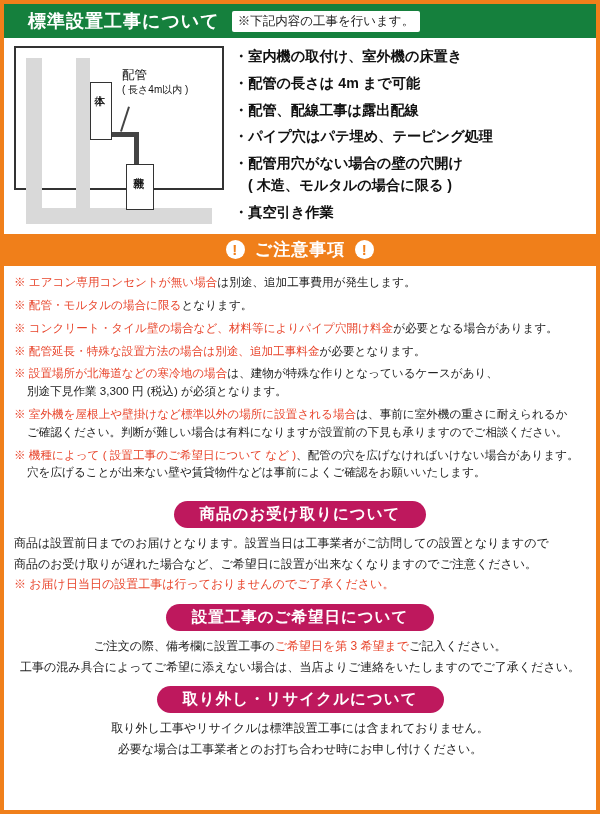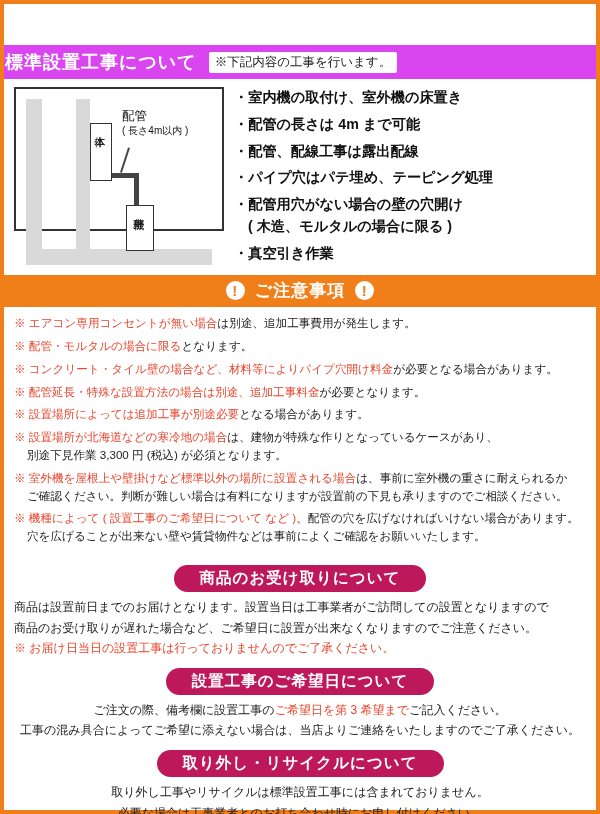--- a/index.html
+++ b/index.html
@@ -15,27 +15,26 @@
   .page {
     position: relative;
     width: 600px;
     height: 814px;
     border: 4px solid #f07f1a;
     background: #ffffff;
   }
 
   
   .header {
-    background: #d946ef;
+    background: #15803d;
     color: #fff;
     height: 34px;
     display: flex;
     align-items: center;
-    padding: 0 1px;
-    margin-top: 41px;
+    padding: 0 24px;
   }
   .header-title {
     font-size: 18px;
     font-weight: bold;
     letter-spacing: 1px;
     white-space: nowrap;
   }
   .header-sub {
     margin-left: 12px;
     font-size: 12.5px;
@@ -227,21 +226,20 @@
     <span class="excl">!</span>
     <span>ご注意事項</span>
     <span class="excl">!</span>
   </div>
 
   <div class="notes">
     <div class="note"><span class="red">エアコン専用コンセントが無い場合</span><span>は別途、追加工事費用が発生します。</span></div>
     <div class="note"><span class="red">配管・モルタルの場合に限る</span><span>となります。</span></div>
     <div class="note"><span class="red">コンクリート・タイル壁の場合など、材料等によりパイプ穴開け料金</span><span>が必要となる場合があります。</span></div>
     <div class="note"><span class="red">配管延長・特殊な設置方法の場合は別途、追加工事料金</span><span>が必要となります。</span></div>
-    <div class="note"><span class="red">設置場所によっては追加工事が別途必要</span><span>となる場合があります。</span></div>
     <div class="note"><span class="red">設置場所が北海道などの寒冷地の場合</span><span>は、建物が特殊な作りとなっているケースがあり、</span></div>
     <div class="note cont">別途下見作業 3,300 円 (税込) が必須となります。</div>
     <div class="note"><span class="red">室外機を屋根上や壁掛けなど標準以外の場所に設置される場合</span><span>は、事前に室外機の重さに耐えられるか</span></div>
     <div class="note cont">ご確認ください。判断が難しい場合は有料になりますが設置前の下見も承りますのでご相談ください。</div>
     <div class="note"><span class="red">機種によって ( 設置工事のご希望日について など )</span><span>、配管の穴を広げなければいけない場合があります。</span></div>
     <div class="note cont">穴を広げることが出来ない壁や賃貸物件などは事前によくご確認をお願いいたします。</div>
   </div>
 
   <div class="pill">商品のお受け取りについて</div>
   <div class="body-text left">

